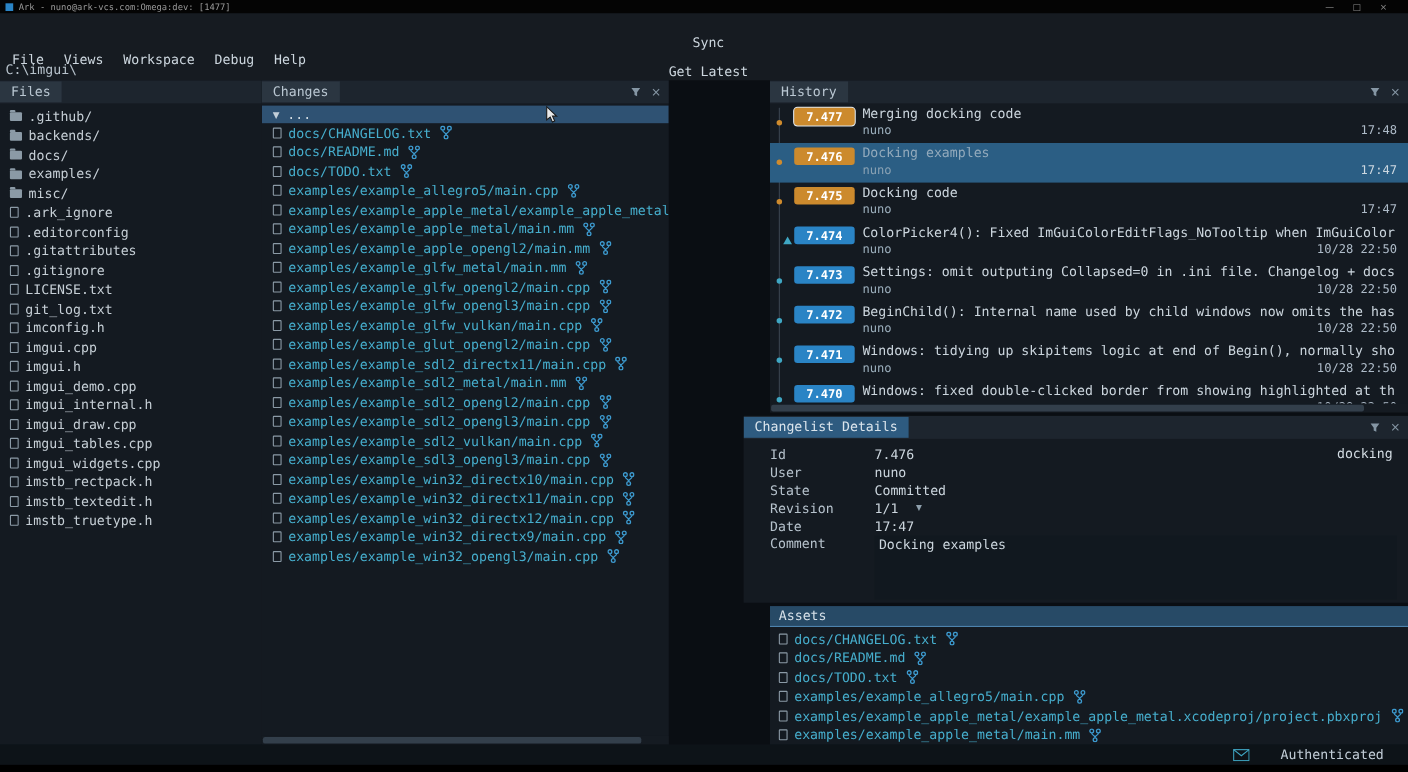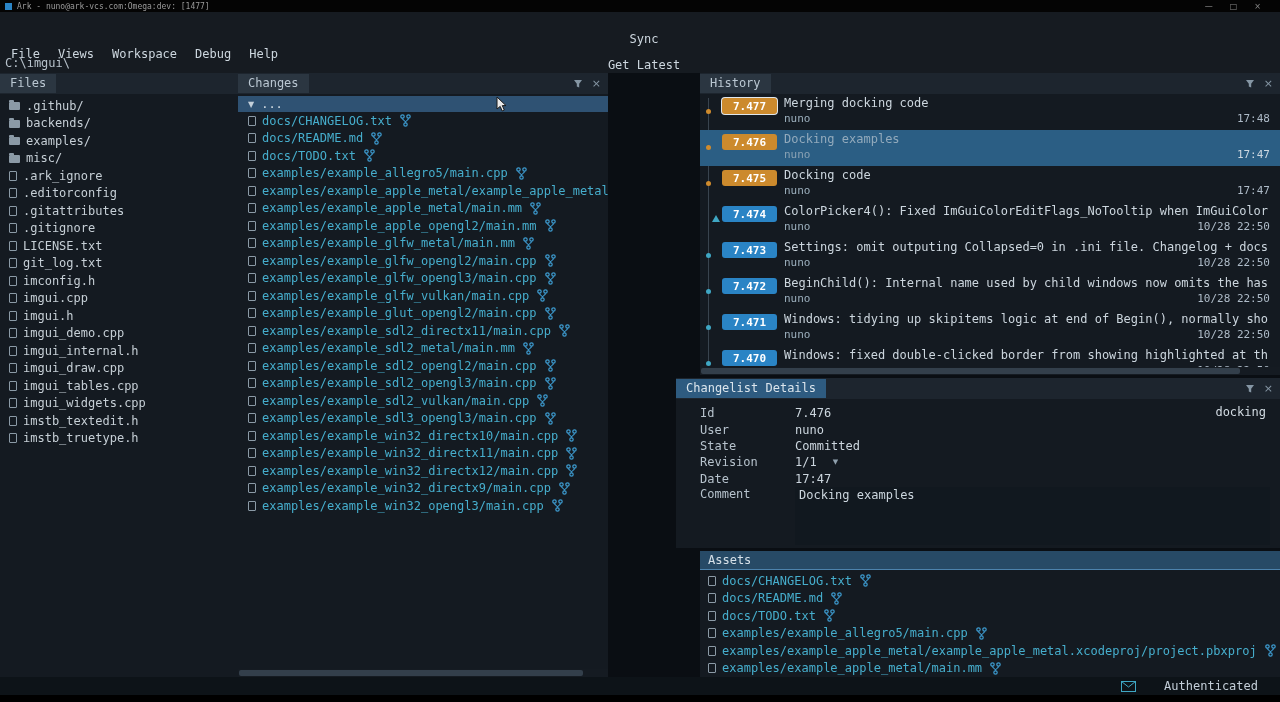--- a/index.html
+++ b/index.html
@@ -149,30 +149,35 @@
 
             <span>.github/</span>
           </div>
 
           <div class="tree-row folder">
             <span class="icon-folder"></span>
 
             <span>backends/</span>
           </div>
 
-
           <div class="tree-row folder">
             <span class="icon-folder"></span>
 
-            <span>examples/</span>
+            <span>docs/</span>
           </div>
 
           <div class="tree-row folder">
             <span class="icon-folder"></span>
 
+            <span>examples/</span>
+          </div>
+
+          <div class="tree-row folder">
+            <span class="icon-folder"></span>
+
             <span>misc/</span>
           </div>
 
           <div class="tree-row file">
 
             <span class="icon-file"></span>
             <span>.ark_ignore</span>
           </div>
 
           <div class="tree-row file">
@@ -246,20 +251,25 @@
             <span class="icon-file"></span>
             <span>imgui_tables.cpp</span>
           </div>
 
           <div class="tree-row file">
 
             <span class="icon-file"></span>
             <span>imgui_widgets.cpp</span>
           </div>
 
+          <div class="tree-row file">
+
+            <span class="icon-file"></span>
+            <span>imstb_rectpack.h</span>
+          </div>
 
           <div class="tree-row file">
 
             <span class="icon-file"></span>
             <span>imstb_textedit.h</span>
           </div>
 
           <div class="tree-row file">
 
             <span class="icon-file"></span>

